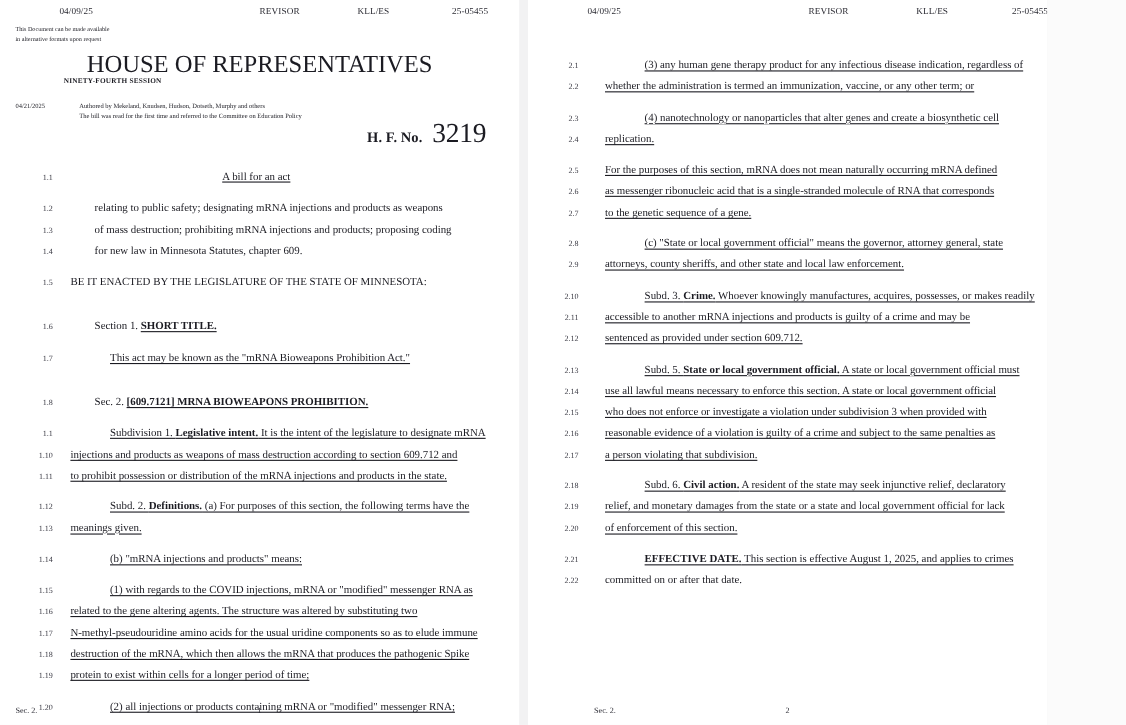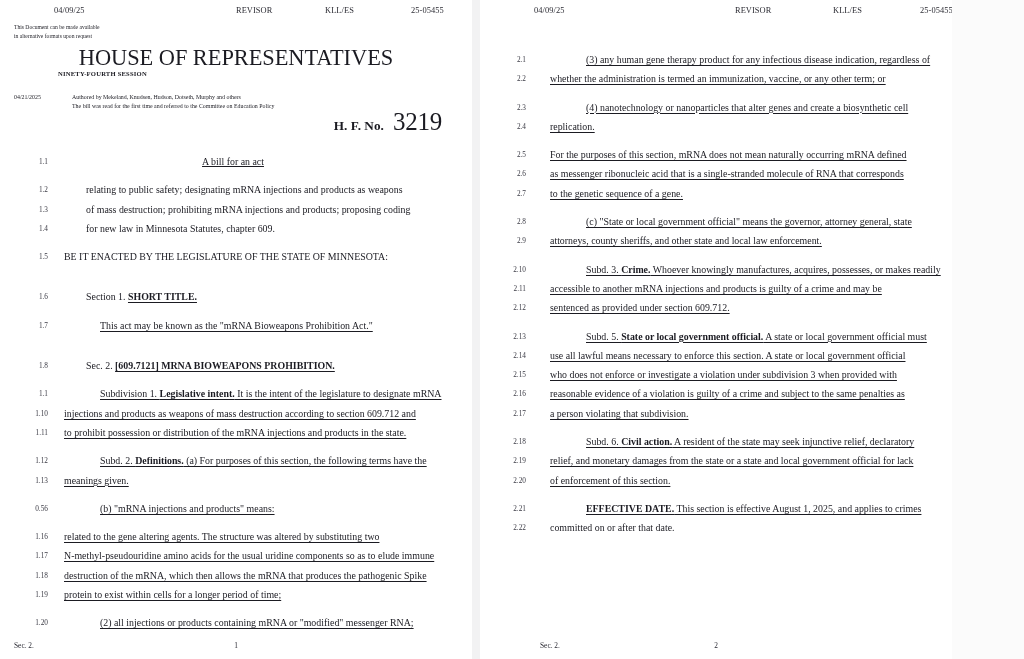--- a/index.html
+++ b/index.html
@@ -272,24 +272,28 @@
           <div class="ln">
             <span class="num">1.12</span>
             <span class="txt ind3"><span class="u">Subd. 2. </span><span class="bu">Definitions.</span><span class="u"> (a) For purposes of this section, the following terms have the</span></span>
           </div>
           <div class="ln">
             <span class="num">1.13</span>
             <span class="txt ind1"><span class="u">meanings given.</span></span>
           </div>
           <div class="gap-s"></div>
           <div class="ln">
-            <span class="num">0.56</span>
+            <span class="num">1.14</span>
             <span class="txt ind3"><span class="u">(b) "mRNA injections and products" means:</span></span>
           </div>
           <div class="gap-s"></div>
+          <div class="ln">
+            <span class="num">1.15</span>
+            <span class="txt ind3"><span class="u">(1) with regards to the COVID injections, mRNA or "modified" messenger RNA as</span></span>
+          </div>
           <div class="ln">
             <span class="num">1.16</span>
             <span class="txt ind1"><span class="u">related to the gene altering agents. The structure was altered by substituting two</span></span>
           </div>
           <div class="ln">
             <span class="num">1.17</span>
             <span class="txt ind1"><span class="u">N-methyl-pseudouridine amino acids for the usual uridine components so as to elude immune</span></span>
           </div>
           <div class="ln">
             <span class="num">1.18</span>

